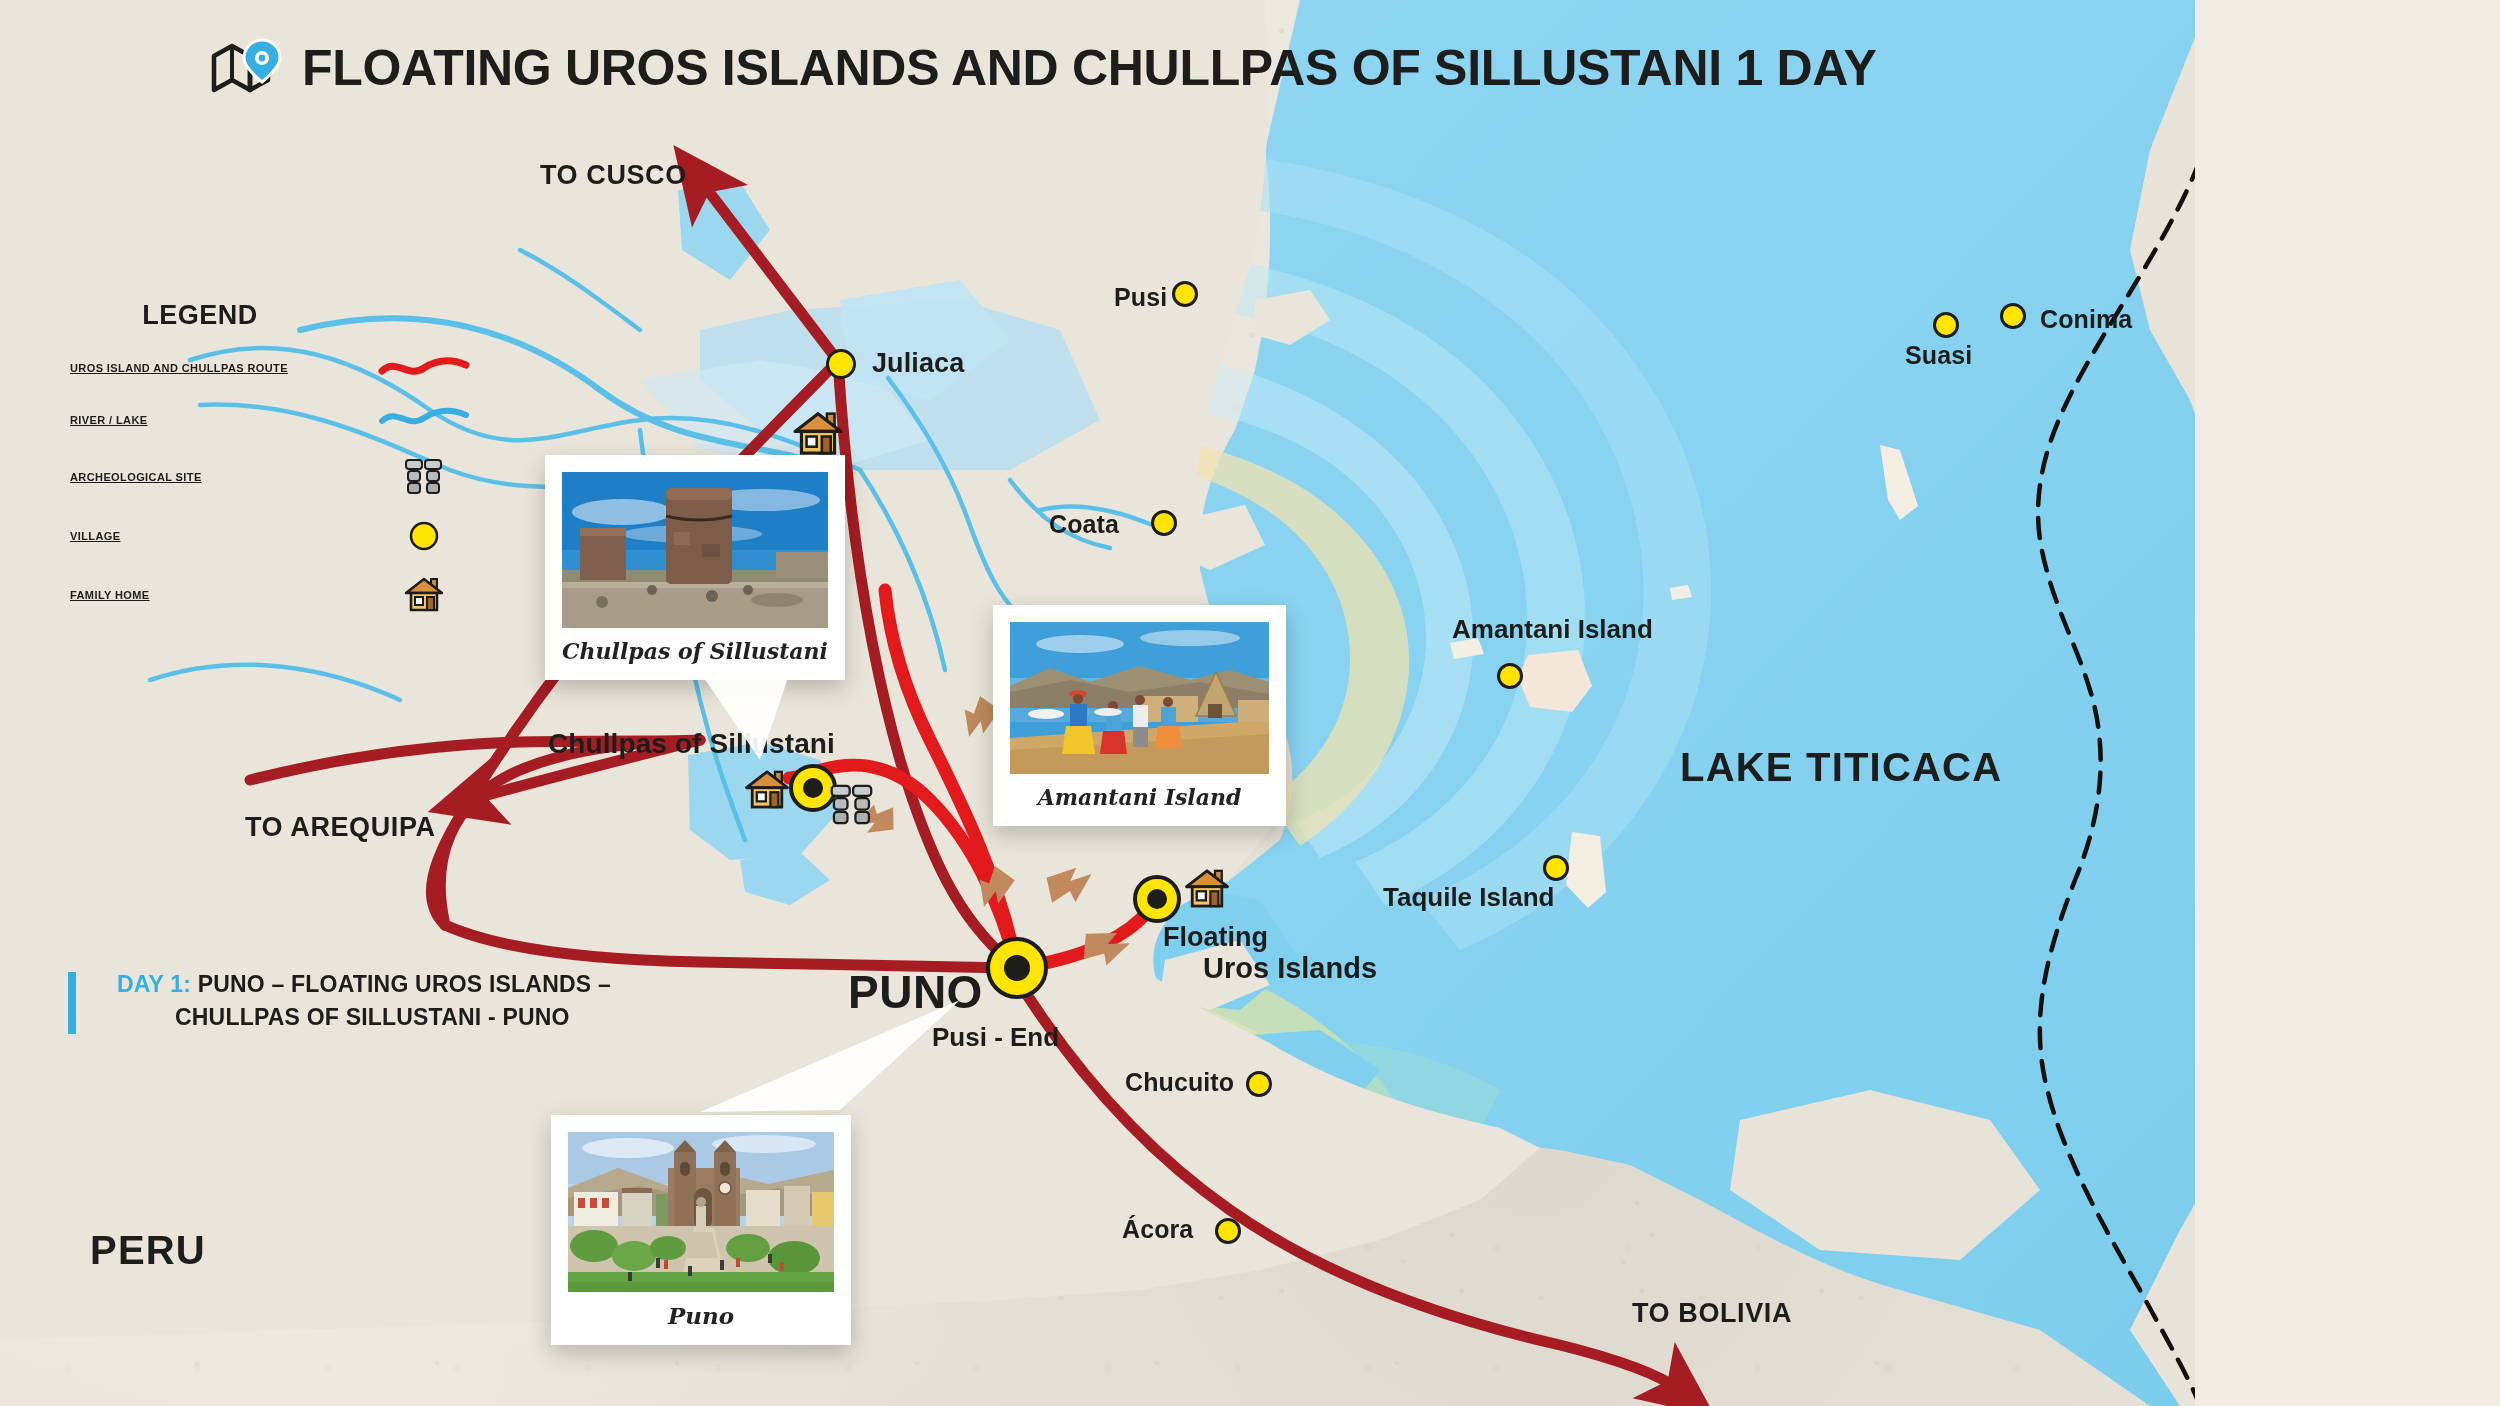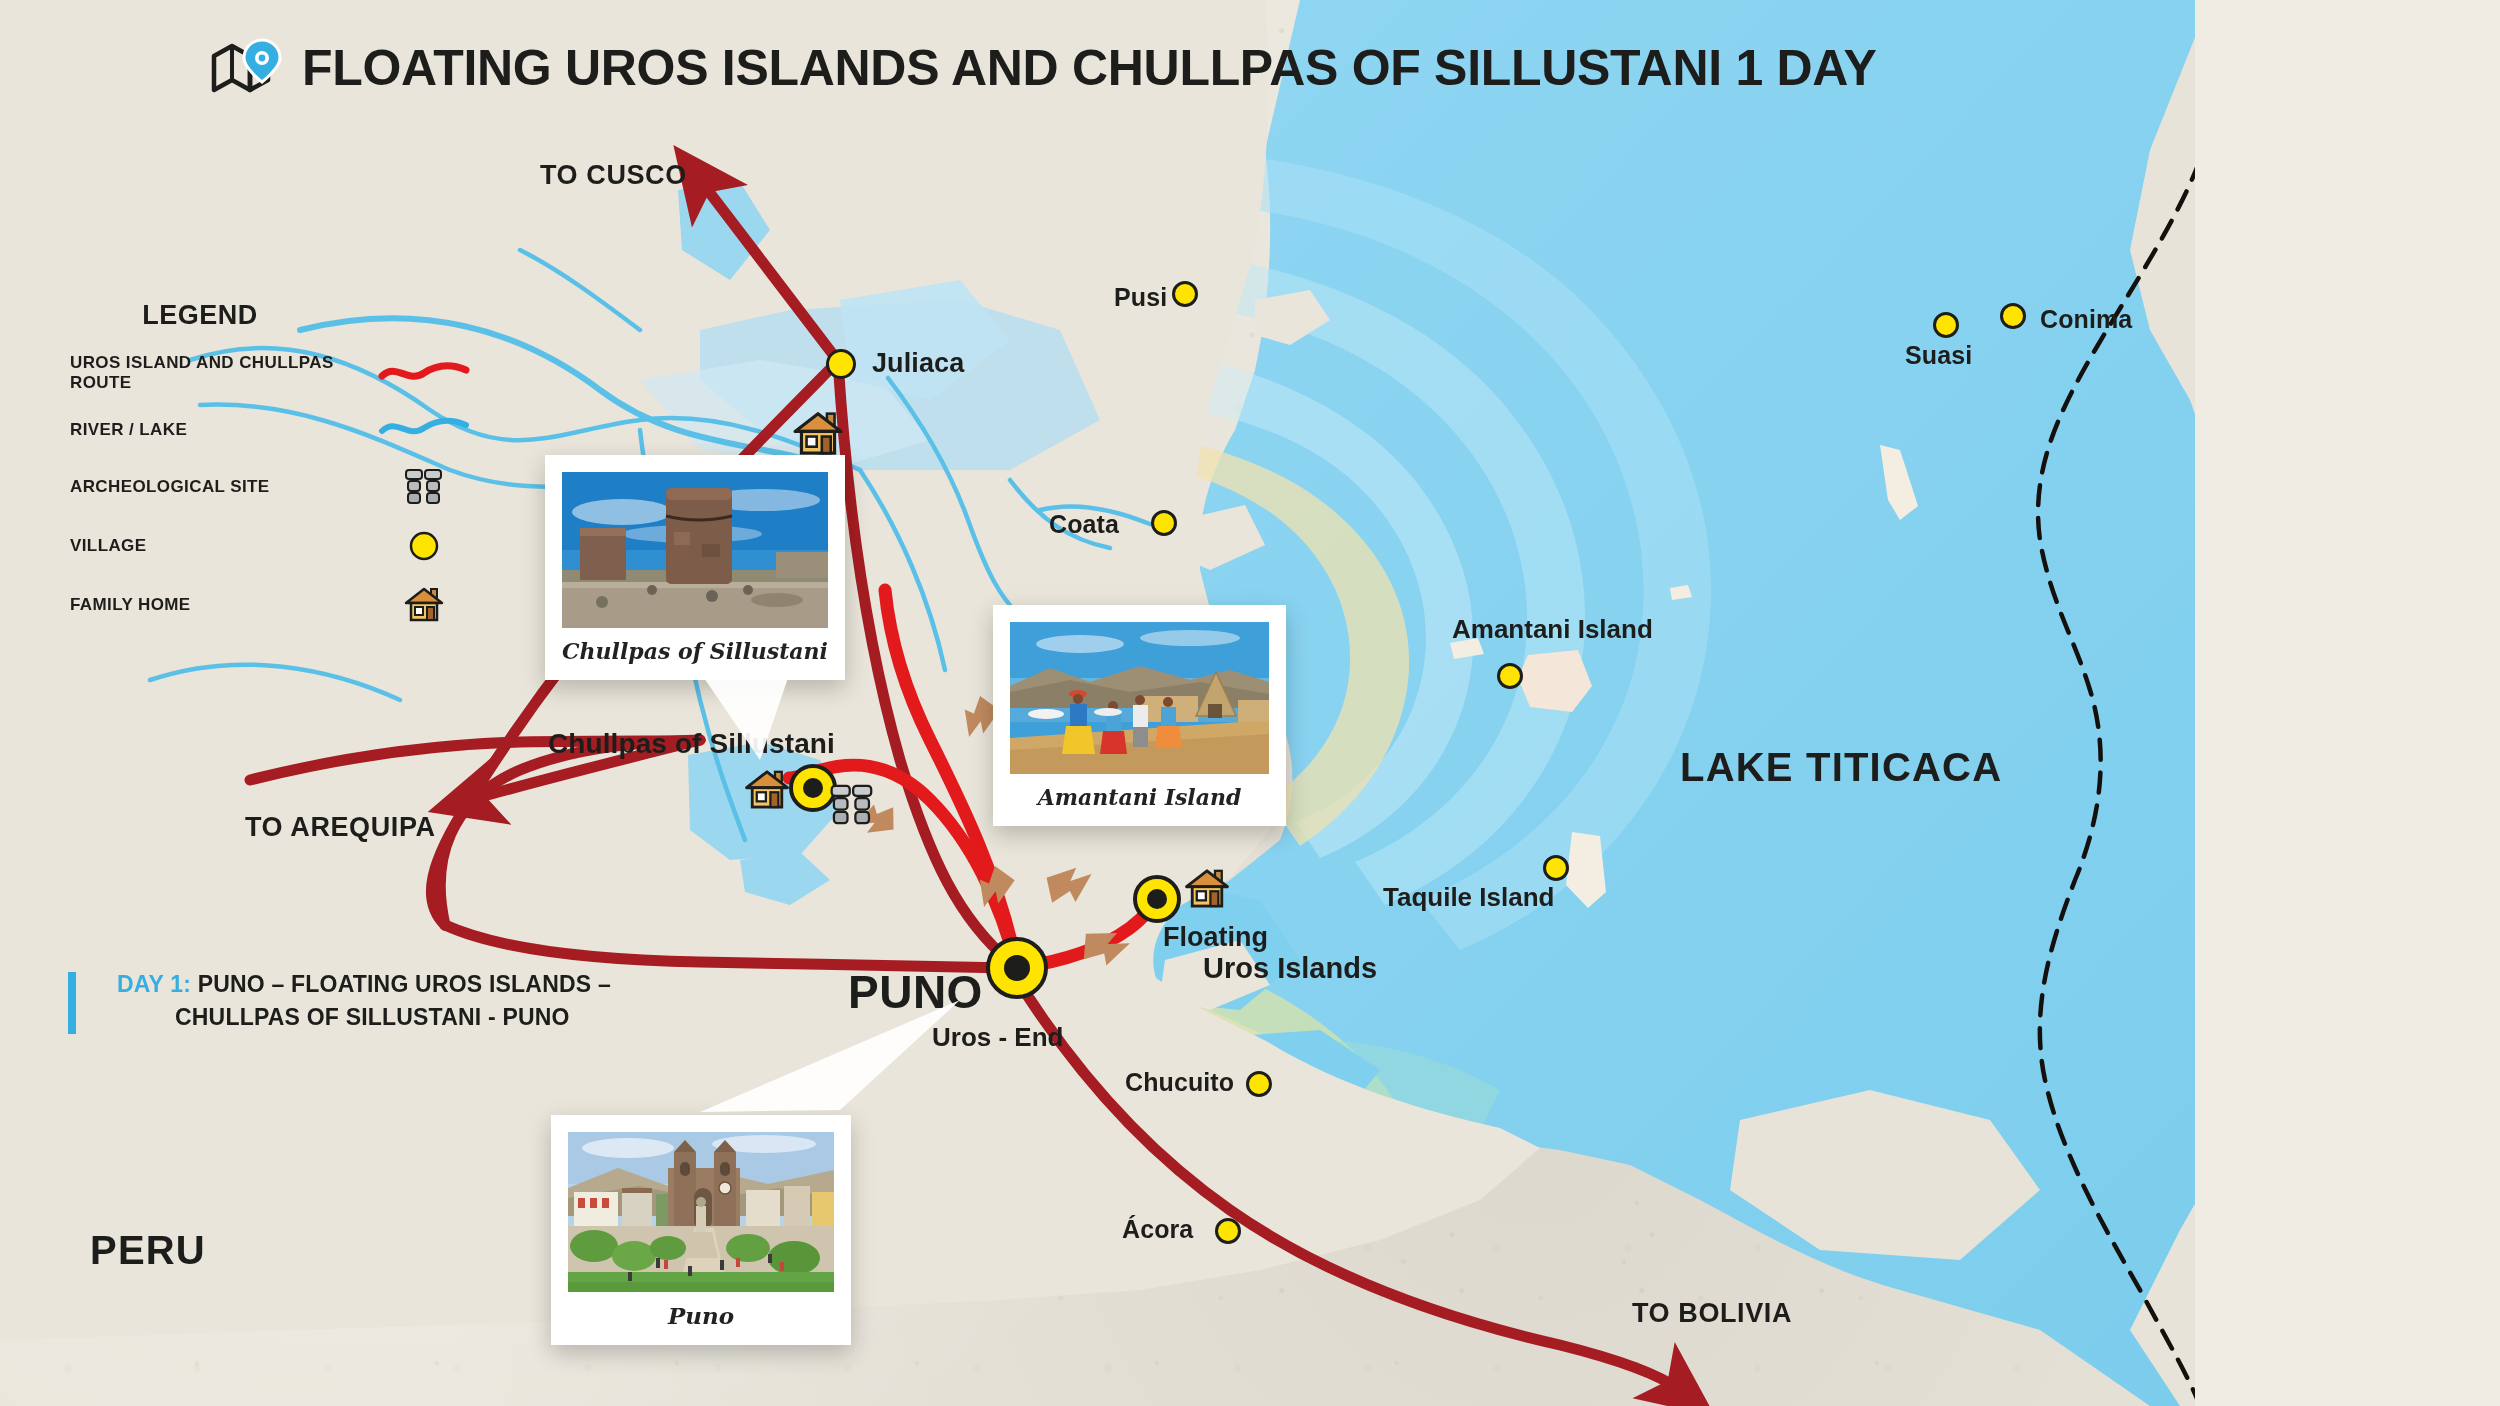--- a/index.html
+++ b/index.html
@@ -63,21 +63,21 @@
   .dot-ring.mid { width: 48px; height: 48px; }
   .dot-ring.mid::after { width: 20px; height: 20px; }
 
   
   #legend { position: absolute; left: 70px; top: 300px; width: 430px; }
   #legend-title { font-weight: 800; font-size: 27px; letter-spacing: .5px; color: #1d1d1b; text-align:center; width:260px;}
   .legend-row {
     display: flex; align-items: center; justify-content: space-between;
     margin-top: 22px; width: 400px; min-height: 30px;
   }
-  .legend-label { font-weight: 700; font-size: 17px; letter-spacing: .4px; color: #1d1d1b; }
+  .legend-label { font-weight: 700; font-size: 11px; letter-spacing: .4px; color: #1d1d1b; text-decoration: underline; }
   .legend-sym { width: 92px; display: flex; justify-content: center; align-items: center; }
 
   
   .polaroid {
     position: absolute; background: #fff; padding: 17px 17px 8px 17px;
     box-shadow: 0 8px 22px rgba(0,0,0,0.22);
   }
   .polaroid .photo { overflow: hidden; position: relative; }
   .polaroid .cap {
     text-align: center; font-family: "DejaVu Serif", serif;
@@ -397,21 +397,21 @@
       <rect x="24" y="3" width="16" height="9" rx="3" fill="#c9ccce" stroke="#1d1d1b" stroke-width="2"></rect>
       <rect x="7" y="14" width="12" height="10" rx="3" fill="#b9bcbe" stroke="#1d1d1b" stroke-width="2"></rect>
       <rect x="26" y="14" width="12" height="10" rx="3" fill="#b9bcbe" stroke="#1d1d1b" stroke-width="2"></rect>
       <rect x="7" y="26" width="12" height="10" rx="3" fill="#acafb1" stroke="#1d1d1b" stroke-width="2"></rect>
       <rect x="26" y="26" width="12" height="10" rx="3" fill="#acafb1" stroke="#1d1d1b" stroke-width="2"></rect>
     </svg>
   </div>
 
   <div class="dot-ring big" style="left:986px; top:937px;"></div>
   <div class="maptext puno-label" style="left:848px; top:965px;">PUNO</div>
-  <div class="maptext puno-sub" style="left:932px; top:1022px;">Uros - End</div>
+  <div class="maptext puno-sub" style="left:932px; top:1022px;">Pusi - End</div>
 
   <div class="dot-ring mid" style="left:1133px; top:875px;"></div>
   <div style="position:absolute; left:1182px; top:866px;">
     <svg width="50" height="46" viewBox="0 0 44 40">
       <rect x="29" y="4" width="6" height="10" fill="#c98a3e" stroke="#1d1d1b" stroke-width="2"></rect>
       <path d="M4,18 L22,4 L40,18 Z" fill="#d98f3c" stroke="#1d1d1b" stroke-width="2.5" stroke-linejoin="round"></path>
       <rect x="9" y="18" width="26" height="17" fill="#f5c45e" stroke="#1d1d1b" stroke-width="2.5"></rect>
       <rect x="13" y="22" width="8" height="8" fill="#fff" stroke="#1d1d1b" stroke-width="2"></rect>
       <rect x="25" y="22" width="7" height="13" fill="#a5632c" stroke="#1d1d1b" stroke-width="2"></rect>
     </svg>

